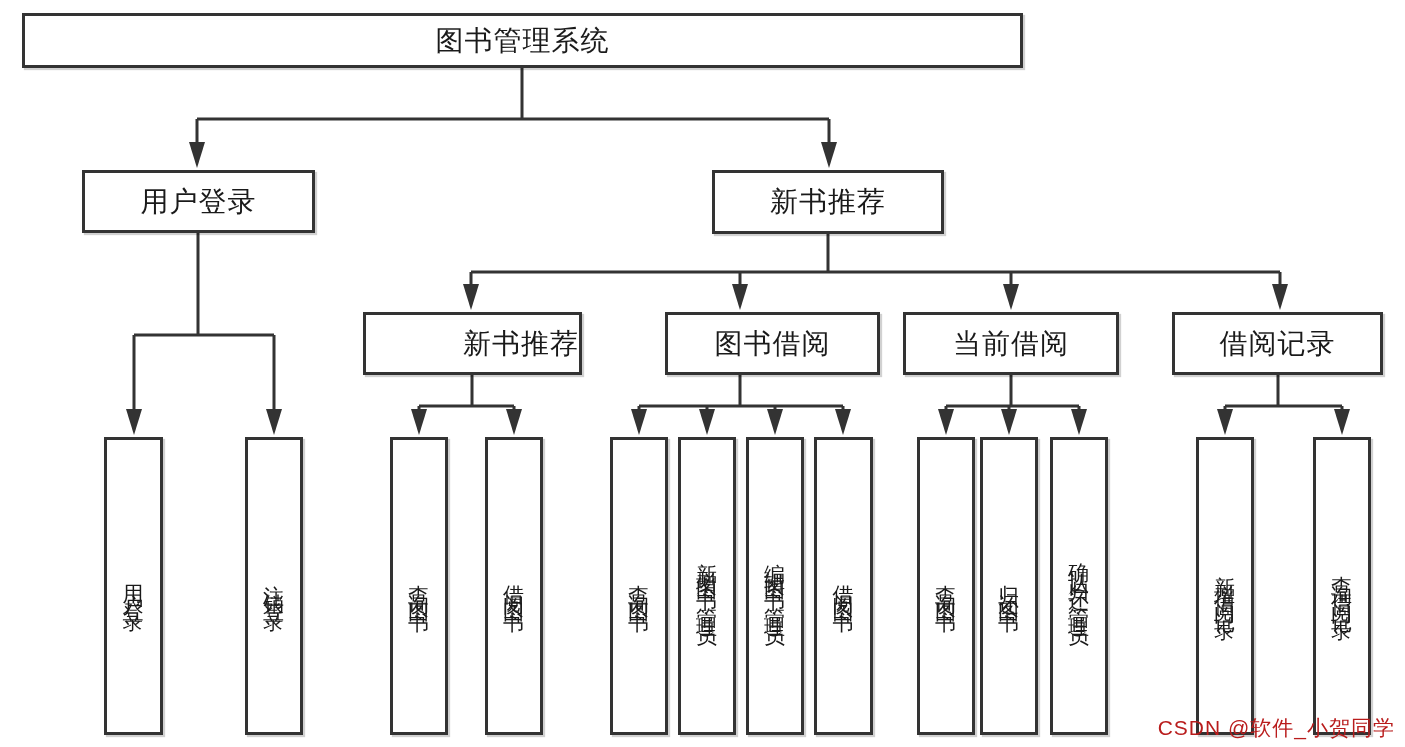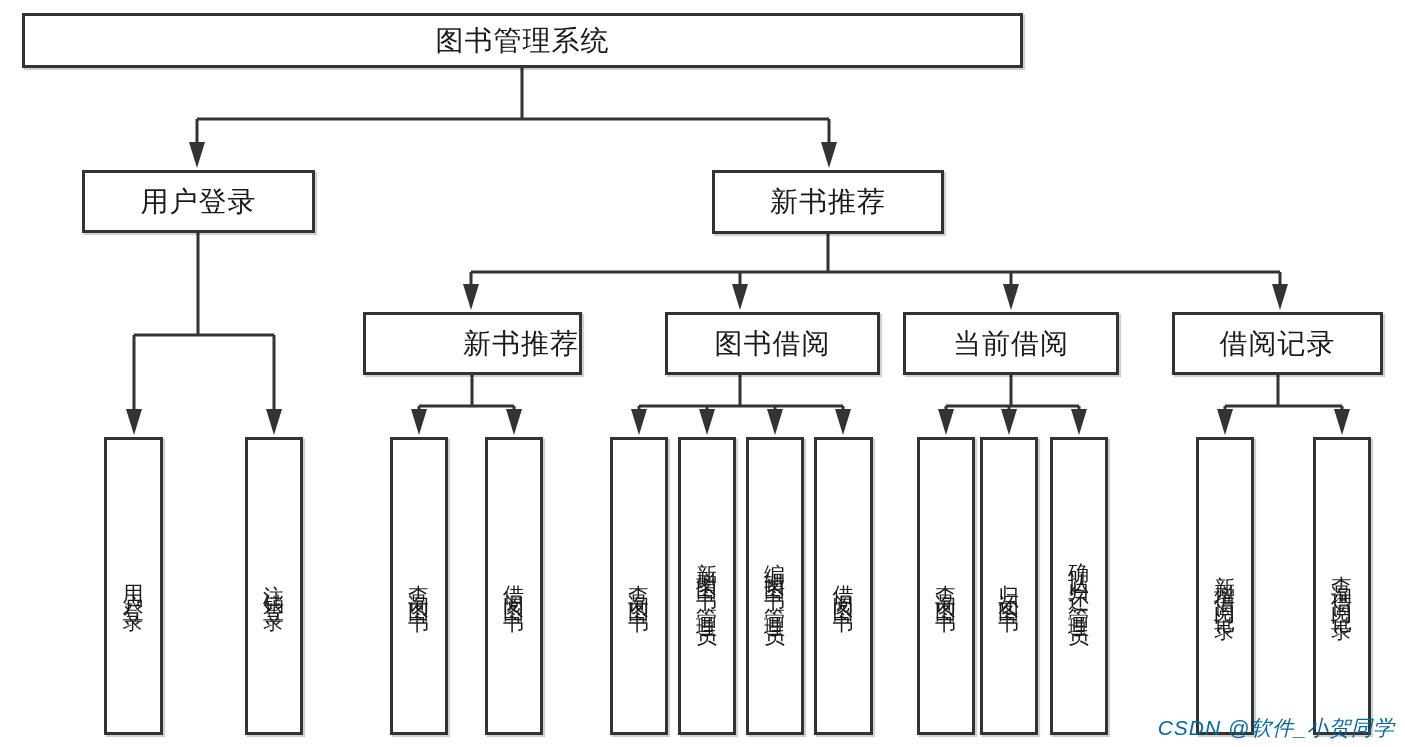--- a/index.html
+++ b/index.html
@@ -44,25 +44,24 @@
     font-size: 21px;
     letter-spacing: 9px;
     color: #1a1a1a;
     line-height: 1;
   }
   .watermark {
     position: absolute;
     right: 10px;
     top: 714px;
     font-size: 21px;
-    color: #0369a1;
+    color: #b91c1c;
     letter-spacing: 1px;
     z-index: 3;
     white-space: nowrap;
-    font-style: italic;
   }
   .cline { stroke: #333333; stroke-width: 3; fill: none; }
   .ahead { fill: #333333; stroke: none; }
 </style>
 </head>
 <body>
 
 <div class="stage">
 
   <svg class="connectors" width="1405" height="747">

